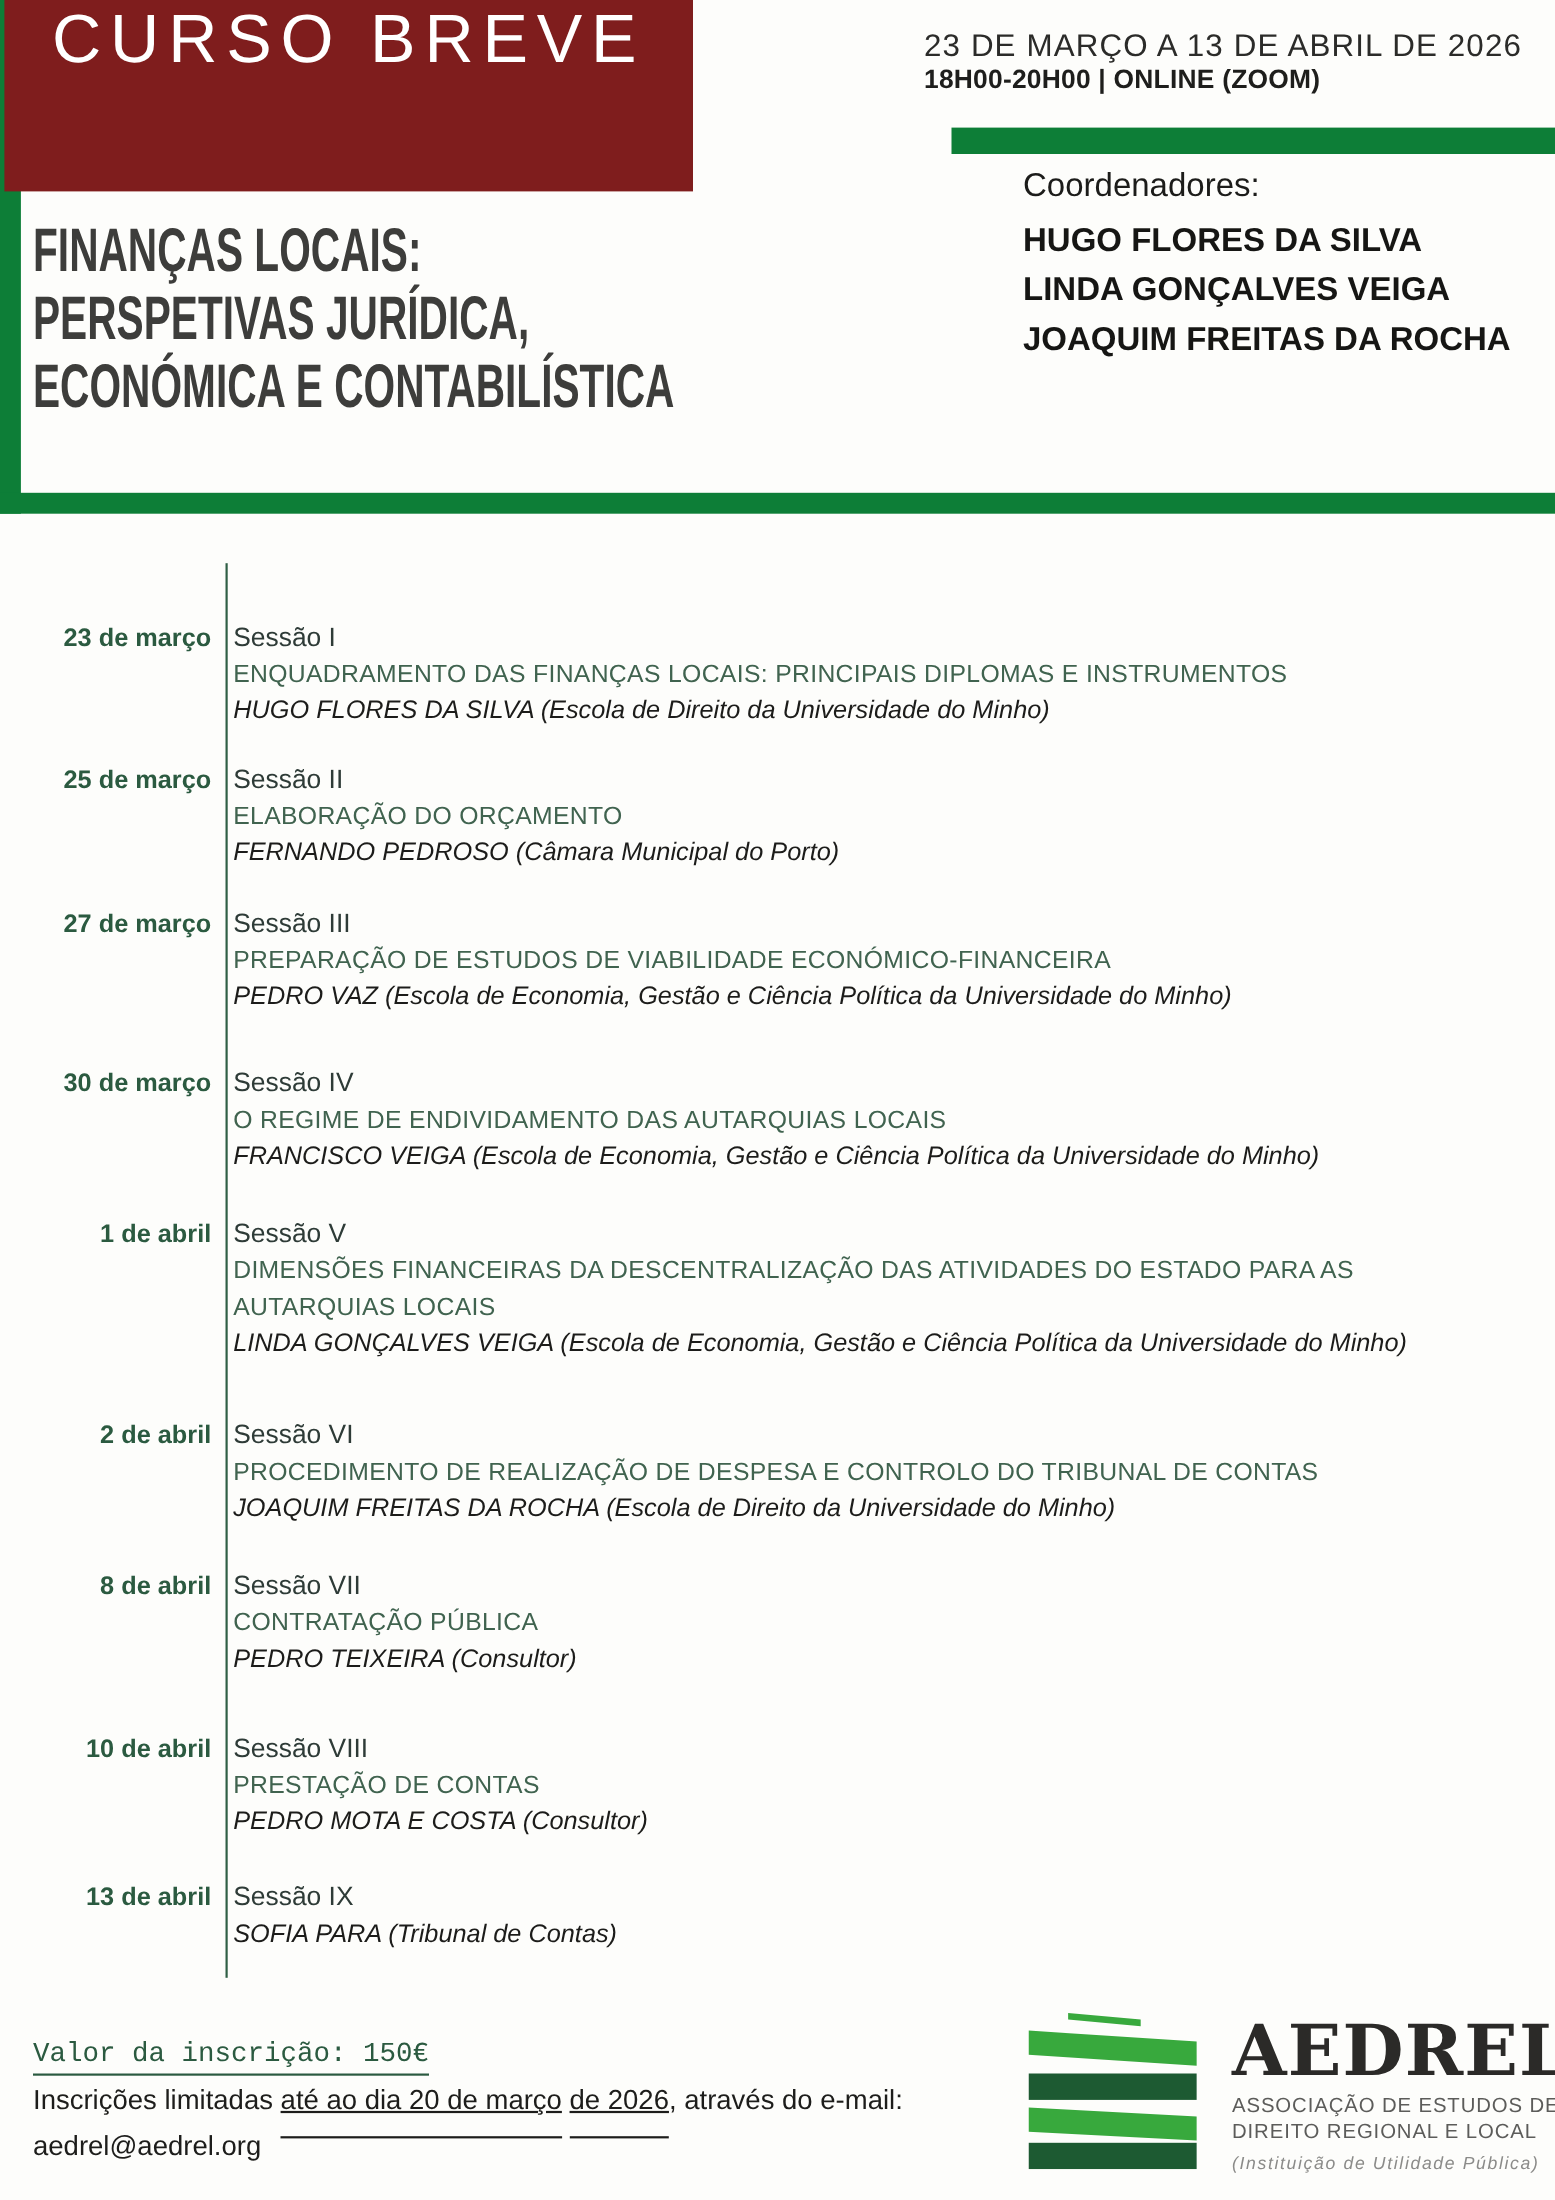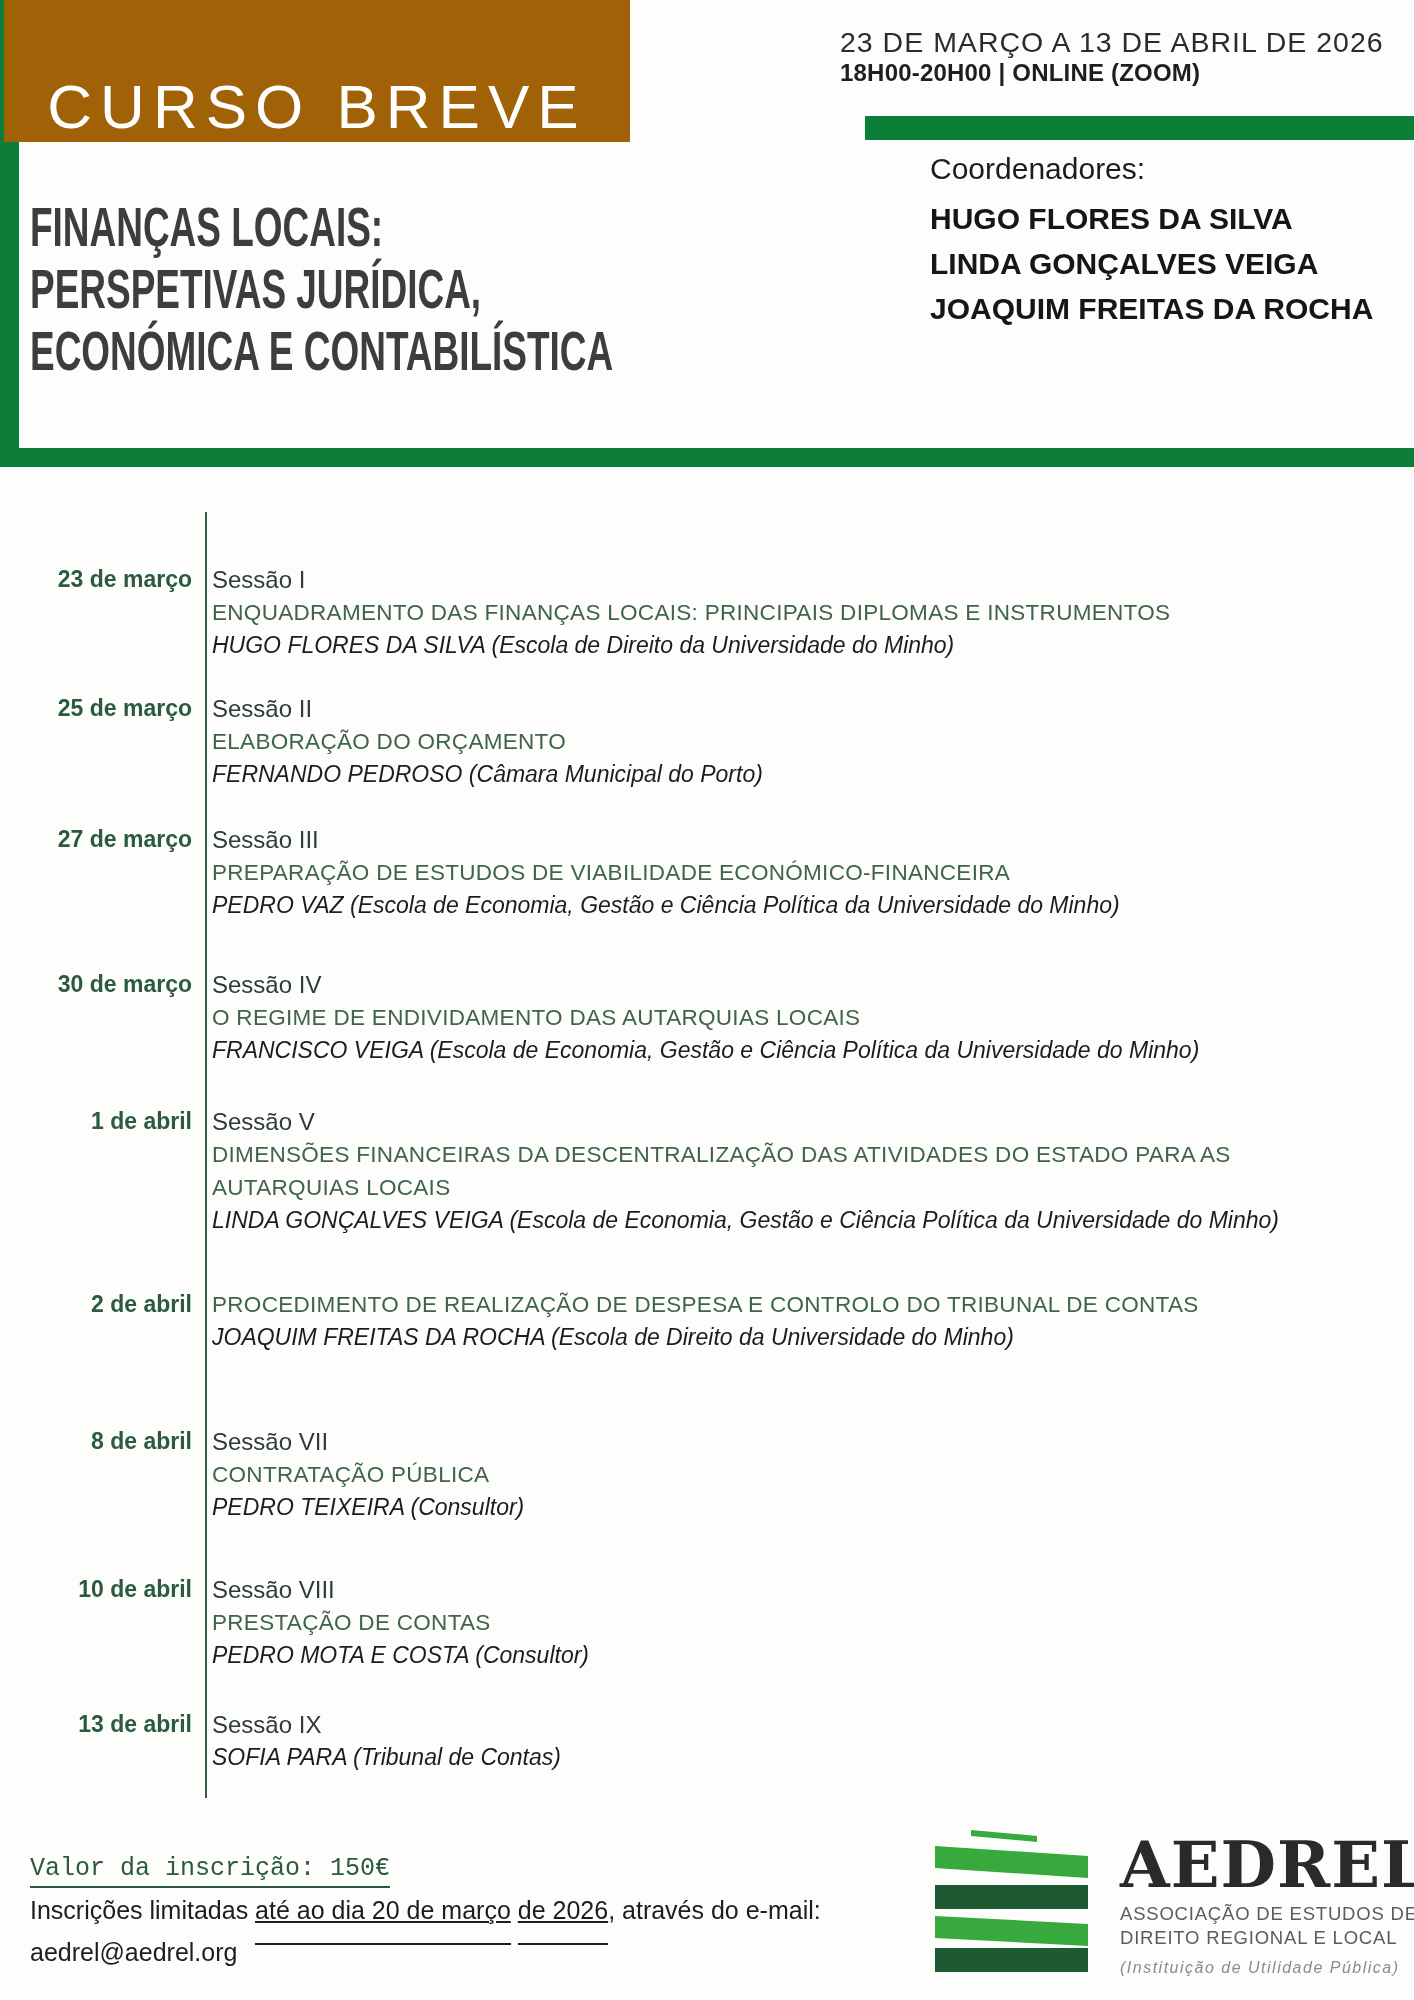--- a/index.html
+++ b/index.html
@@ -2,22 +2,22 @@
 <html><head>
 <meta charset="utf-8">
 <style>
   html,body{margin:0;padding:0;}
   body{
     width:1414px;height:2000px;position:relative;background:#fdfdfb;
     font-family:"Liberation Sans",sans-serif;color:#1d1d1b;overflow:hidden;
   }
   
   .curso-box{
-    position:absolute;left:4px;top:0;width:626px;height:142px;background:#a16207;
-    display:flex;align-items:flex-end;justify-content:center;
+    position:absolute;left:4px;top:0;width:626px;height:174px;background:#7f1d1d;
+    display:flex;align-items:flex-start;justify-content:center;
   }
   .curso-box .badge{
     color:#ffffff;font-size:62px;font-weight:400;letter-spacing:8px;white-space:nowrap;
   }
   .left-stripe{position:absolute;left:0;top:0;width:19px;height:467px;background:#0d7e37;}
   .band{position:absolute;left:0;top:448px;width:1414px;height:19px;background:#0d7e37;}
   .top-right-bar{position:absolute;left:865px;top:116px;width:549px;height:24px;background:#0d7e37;}
   .datetime{position:absolute;left:840px;top:26px;}
   .date-range{font-size:28.5px;letter-spacing:1px;color:#2b2b29;white-space:nowrap;}
   .time-mode{font-size:24px;font-weight:700;letter-spacing:0.2px;color:#1e1e1c;white-space:nowrap;}
@@ -131,20 +131,21 @@
     <div class="s-label">Sessão V</div>
     <div class="s-title">DIMENSÕES FINANCEIRAS DA DESCENTRALIZAÇÃO DAS ATIVIDADES DO ESTADO PARA AS
 AUTARQUIAS LOCAIS</div>
     <div class="s-speaker">LINDA GONÇALVES VEIGA (Escola de Economia, Gestão e Ciência Política da Universidade do Minho)</div>
   </div>
 </div>
 
 <div class="session" style="top:1249px">
   <div class="s-date">2 de abril</div>
   <div class="s-body">
+    <div class="s-label">Sessão VI</div>
     <div class="s-title">PROCEDIMENTO DE REALIZAÇÃO DE DESPESA E CONTROLO DO TRIBUNAL DE CONTAS</div>
     <div class="s-speaker">JOAQUIM FREITAS DA ROCHA (Escola de Direito da Universidade do Minho)</div>
   </div>
 </div>
 
 <div class="session" style="top:1386px">
   <div class="s-date">8 de abril</div>
   <div class="s-body">
     <div class="s-label">Sessão VII</div>
     <div class="s-title">CONTRATAÇÃO PÚBLICA</div>

